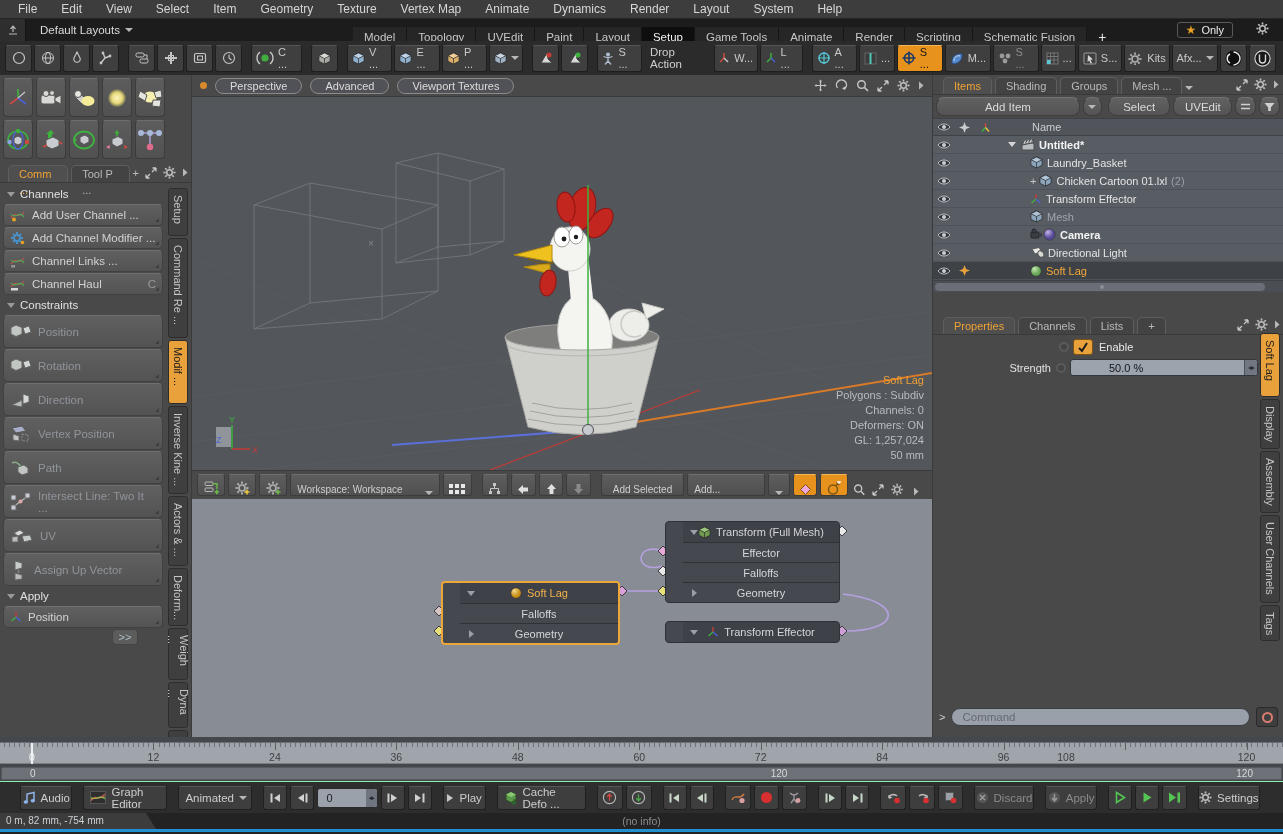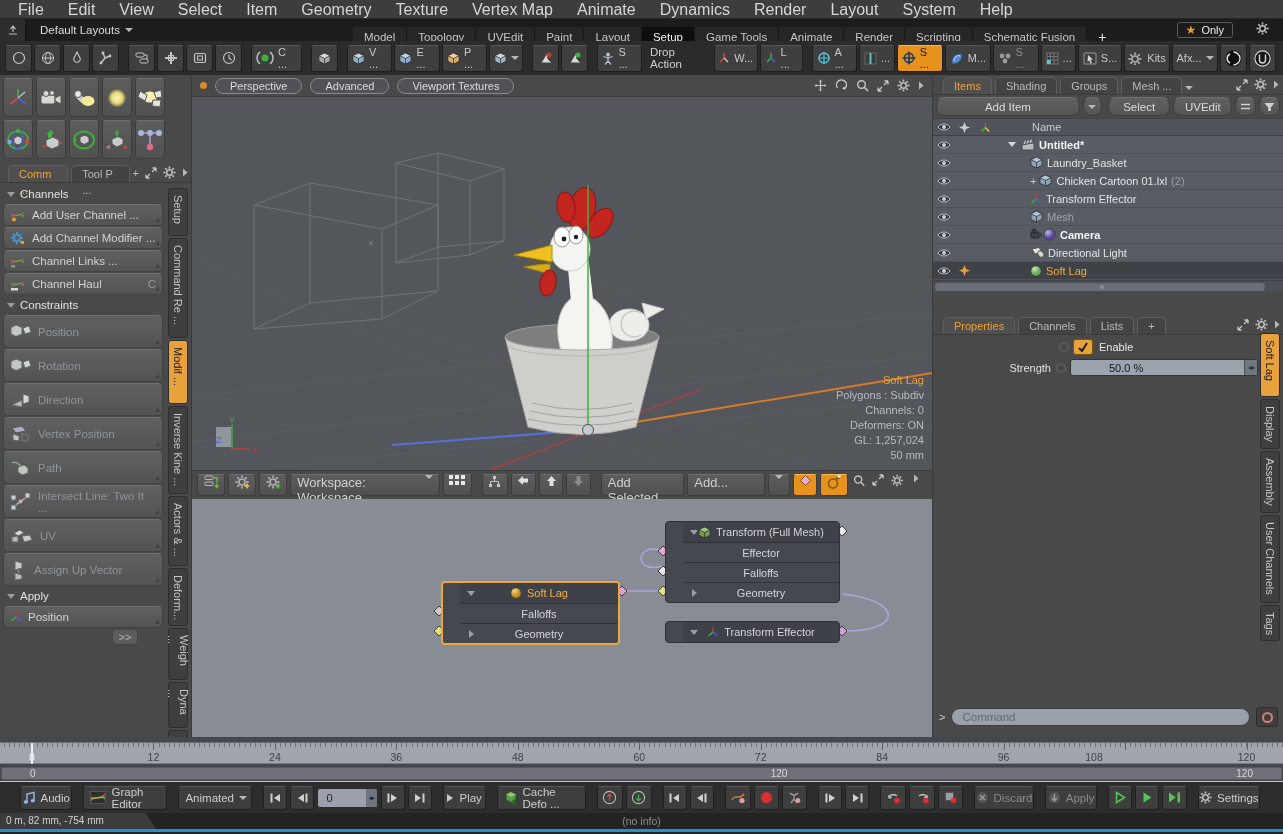--- a/index.html
+++ b/index.html
@@ -3,21 +3,21 @@
 <meta charset="utf-8">
 <style>
   * { box-sizing: border-box; margin: 0; padding: 0; }
   html,body { background:#111; }
   body { font-family:"Liberation Sans", sans-serif; font-size:11px; -webkit-font-smoothing:antialiased; }
   #app { position:relative; width:1283px; height:834px; background:#494949; overflow:hidden; }
   .icon { display:inline-flex; align-items:center; justify-content:center; line-height:0; }
 
   
   #menubar { position:absolute; left:0; top:0; width:1283px; height:19px; background:#3d3d3d; border-bottom:1px solid #262626; display:flex; align-items:center; padding-left:6px; }
-  .menu-item { color:#d6d6d6; font-size:16px; padding:0 12px; line-height:19px; cursor:default; }
+  .menu-item { color:#d6d6d6; font-size:12px; padding:0 12px; line-height:19px; cursor:default; }
 
   
   #layoutbar { position:absolute; left:0; top:19px; width:1283px; height:22px; background:#1c1c1c; }
   #pin-btn { position:absolute; left:0; top:0; width:26px; height:22px; background:#2e2e2e; display:flex; align-items:center; justify-content:center; border-right:1px solid #141414; }
   #preset { position:absolute; left:40px; top:0; height:22px; display:flex; align-items:center; gap:5px; color:#dcdcdc; font-size:11.5px; }
   .caret-down { width:0; height:0; border-left:4px solid transparent; border-right:4px solid transparent; border-top:4px solid #b8b8b8; display:inline-block; }
   #layout-tabs { position:absolute; left:353px; top:8px; height:22px; display:flex; }
   .ltab { height:22px; line-height:21px; padding:0 11px; color:#c6c6c6; font-size:11.5px; background:#262626; border-right:1px solid #161616; }
   .ltab.active { background:#0e0e0e; color:#f2f2f2; box-shadow: inset 0 -2px 0 #e8971e; }
   .ltab.addtab { width:26px; text-align:center; background:transparent; color:#e8e8e8; font-size:14px; border-right:none; }
@@ -60,21 +60,21 @@
   #vp-header { position:absolute; left:0; top:0; width:100%; height:22px; background:#494949; border-bottom:1px solid #3a3a3a; display:flex; align-items:center; gap:8px; padding:0 8px; z-index:5; }
   .vp-dot { width:7px; height:7px; border-radius:50%; background:#d98a2b; }
   .vp-pill { height:16px; line-height:15px; padding:0 14px; border:1px solid #8a8a8a; border-radius:9px; color:#dcdcdc; background:#515158; font-size:11px; }
   .vp-icons { margin-left:auto; display:flex; gap:8px; align-items:center; color:#c0c0c0; }
   #vp-scene { position:absolute; left:0; top:22px; }
   #vp-hud { position:absolute; right:8px; top:298px; text-align:right; color:#b8bcc1; font-size:11px; line-height:15px; z-index:4; }
   #vp-hud .hud-title { color:#f0a236; }
 
   
   #schem-toolbar { position:absolute; left:192px; top:470px; width:740px; height:29px; background:#494949; border-top:1px solid #3a3a3a; display:flex; align-items:center; padding:0 5px; }
-  .st-btn { height:22px; min-width:22px; background:linear-gradient(#5d5d5d,#505050); border:1px solid #3c3c3c; border-top-color:#6e6e6e; border-radius:3px; display:flex; align-items:flex-start; justify-content:center; gap:4px; color:#cfcfcf; margin-right:3px; padding:0 6px; font-size:13px; }
+  .st-btn { height:22px; min-width:22px; background:linear-gradient(#5d5d5d,#505050); border:1px solid #3c3c3c; border-top-color:#6e6e6e; border-radius:3px; display:flex; align-items:flex-end; justify-content:center; gap:4px; color:#cfcfcf; margin-right:3px; padding:0 6px; font-size:10px; }
   .st-btn.orange { background:#e8921e; border-top-color:#f7b65a; }
   .st-flat { background:none; border:none; color:#c6c6c6; min-width:16px; padding:0 2px; }
   #schematic { position:absolute; left:192px; top:499px; width:740px; height:238px; background:#888d95; overflow:hidden; }
   .node { position:absolute; background:#45484e; border:1px solid #2e3136; border-radius:4px; color:#d4d6d9; font-size:11px; overflow:hidden; }
   .node.selected { border:2px solid #eda63a; }
   .nrow { height:20px; display:flex; align-items:center; justify-content:center; position:relative; border-top:1px solid #2f3237;margin-left:17px; }
   .nrow:first-child { border-top:none; background:#3e4147; }
   .nrow .ntri { position:absolute; left:7px; width:0; height:0; border-left:4px solid transparent; border-right:4px solid transparent; border-top:5px solid #9aa0a6; }
   .nrow .nplay { position:absolute; left:9px; width:0; height:0; border-top:4px solid transparent; border-bottom:4px solid transparent; border-left:5px solid #9aa0a6; }
   .nrow .ntitle { display:flex; align-items:center; gap:5px; }
@@ -1510,21 +1510,21 @@
       <div id="ruler-labels">
           <span class="tick-label current" style="left: 32px;">0</span>
           <span class="tick-label" style="left: 153.45px;">12</span>
           <span class="tick-label" style="left: 274.9px;">24</span>
           <span class="tick-label" style="left: 396.35px;">36</span>
           <span class="tick-label" style="left: 517.8px;">48</span>
           <span class="tick-label" style="left: 639.25px;">60</span>
           <span class="tick-label" style="left: 760.7px;">72</span>
           <span class="tick-label" style="left: 882.15px;">84</span>
           <span class="tick-label" style="left: 1003.6px;">96</span>
-          <span class="tick-label" style="left: 1094px;">108</span>
+          <span class="tick-label" style="left: 1066px;">108</span>
           <span class="tick-label" style="left: 1246.5px;">120</span>
         </div>
       <div id="playhead"></div>
     </div>
     <div id="range-bar">
       <span style="left:28px">0</span>
       <span style="left:777px;transform:translateX(-50%)">120</span>
       <span style="right:28px">120</span>
     </div>
   </div>

